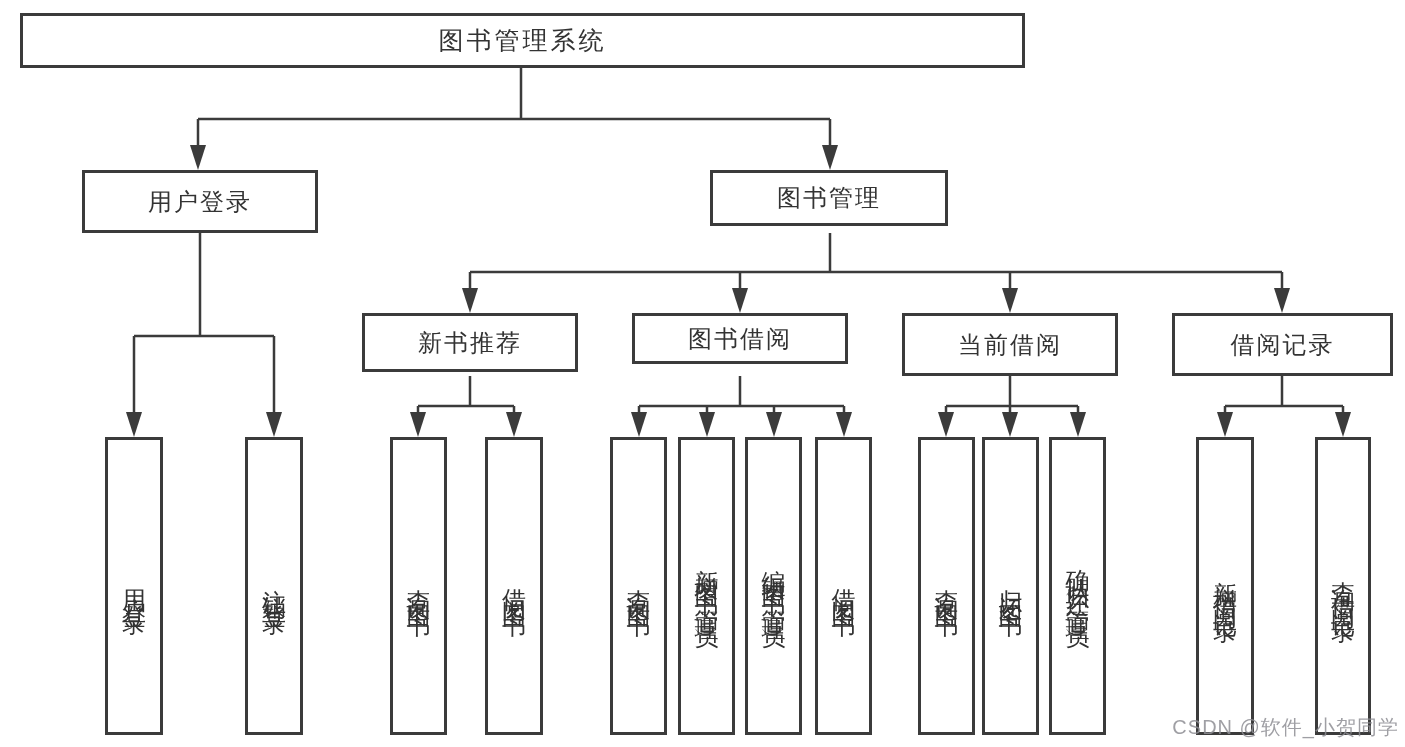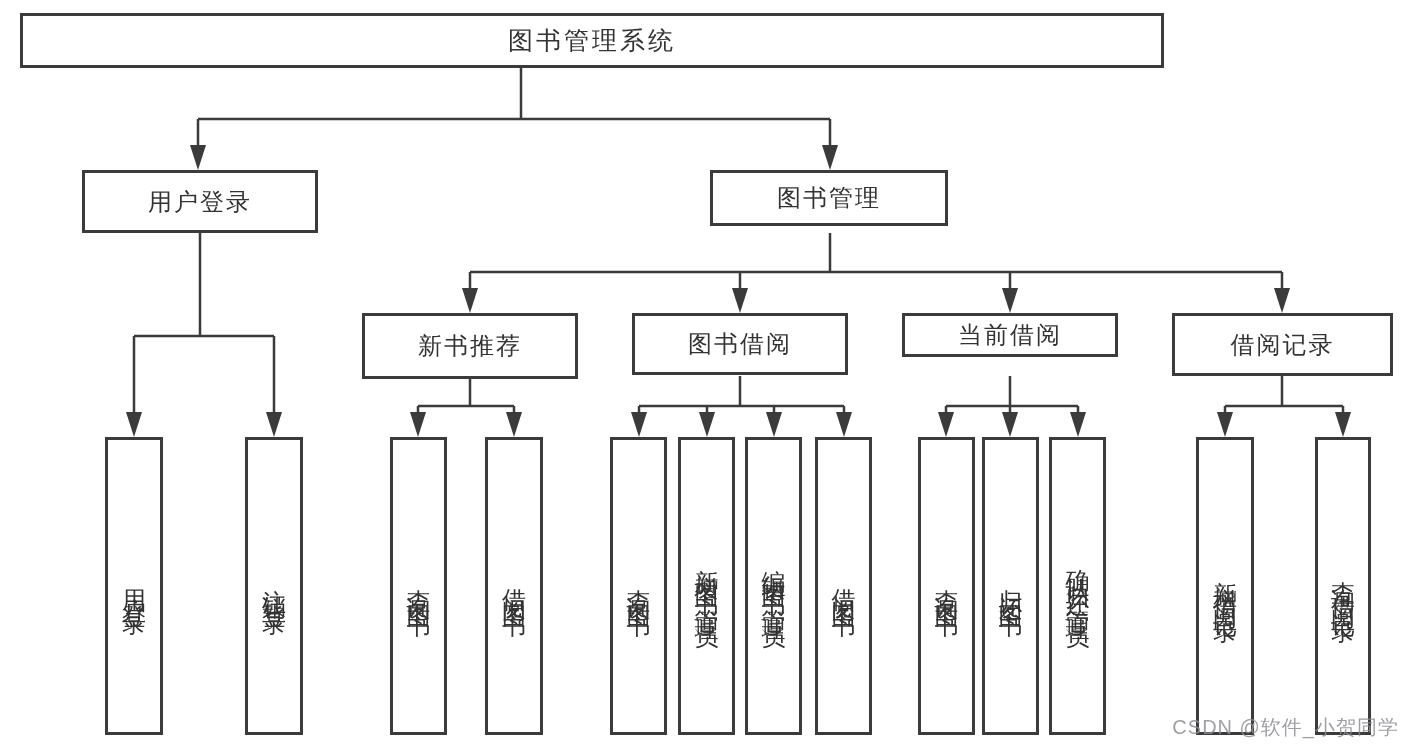--- a/index.html
+++ b/index.html
@@ -71,38 +71,38 @@
     <path d="M1010,376 V406 M946,406 H1078"></path>
     <path d="M946,406 V429" marker-end="url(#arrow)"></path>
     <path d="M1010,406 V429" marker-end="url(#arrow)"></path>
     <path d="M1078,406 V429" marker-end="url(#arrow)"></path>
 
     <path d="M1282,376 V406 M1225,406 H1343"></path>
     <path d="M1225,406 V429" marker-end="url(#arrow)"></path>
     <path d="M1343,406 V429" marker-end="url(#arrow)"></path>
   </svg>
 
-  <div class="node root" style="left:20px;top:13px;width:1144px;height:55px">
+  <div class="node root" style="left:20px;top:13px;width:1005px;height:55px">
     <span>图书管理系统</span>
   </div>
 
   <div class="node" style="left:82px;top:170px;width:236px;height:63px">
     <span>用户登录</span>
   </div>
   <div class="node" style="left:710px;top:170px;width:238px;height:56px">
     <span>图书管理</span>
   </div>
 
-  <div class="node" style="left:362px;top:313px;width:216px;height:66px">
+  <div class="node" style="left:362px;top:313px;width:216px;height:59px">
     <span>新书推荐</span>
   </div>
-  <div class="node" style="left:632px;top:313px;width:216px;height:62px">
+  <div class="node" style="left:632px;top:313px;width:216px;height:51px">
     <span>图书借阅</span>
   </div>
-  <div class="node" style="left:902px;top:313px;width:216px;height:44px">
+  <div class="node" style="left:902px;top:313px;width:216px;height:63px">
     <span>当前借阅</span>
   </div>
   <div class="node" style="left:1172px;top:313px;width:221px;height:63px">
     <span>借阅记录</span>
   </div>
 
   <div class="node leaf" style="left:105px;top:437px;width:58px;height:298px">
     <span>用户登录</span>
   </div>
   <div class="node leaf" style="left:245px;top:437px;width:58px;height:298px">

